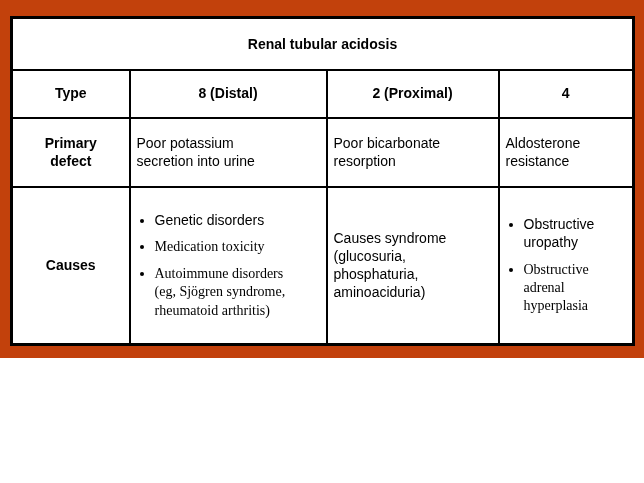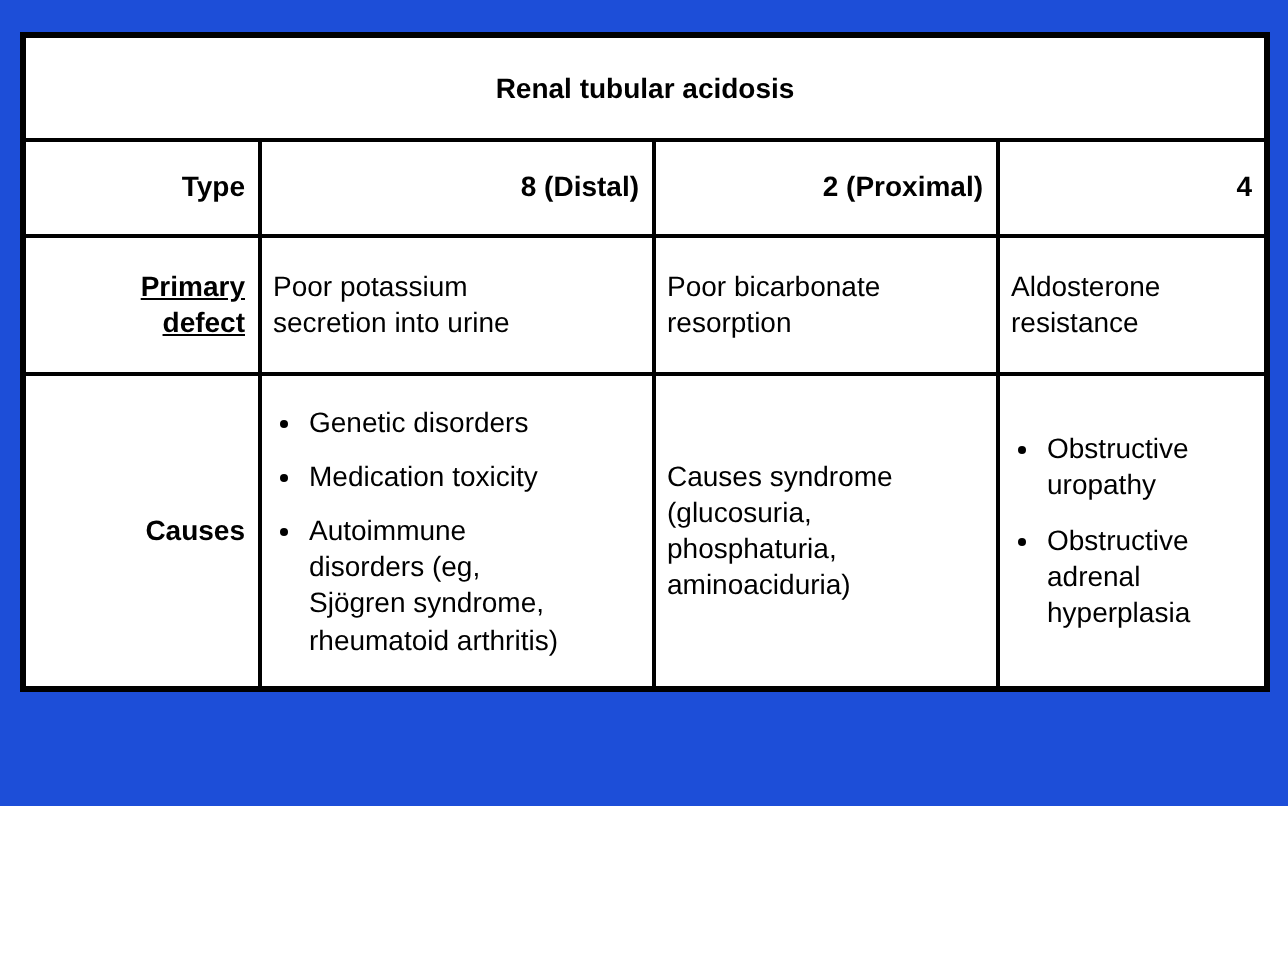--- a/index.html
+++ b/index.html
@@ -1,21 +1,21 @@
 <!DOCTYPE html>
 <html><head>
 <meta charset="utf-8">
 <style>
   * { box-sizing: border-box; }
   html, body { margin: 0; padding: 0; background: #ffffff; }
   .page {
     position: relative;
     width: 644px;
-    height: 403px;
-    background: #1d4ed8;
+    height: 358px;
+    background: #c2410c;
     font-family: "Liberation Sans", sans-serif;
     color: #000000;
     overflow: hidden;
   }
   table.rta {
     position: absolute;
     left: 10px;
     top: 16px;
     width: 622px;
     border-collapse: collapse;
@@ -23,43 +23,43 @@
     border: 3px solid #000000;
   }
   .rta td, .rta th {
     border: 2px solid #000000;
     background: #ffffff;
     vertical-align: middle;
     font-size: 14px;
     line-height: 1.3;
     padding: 4px 6px;
   }
-  .rta th { font-weight: bold; text-align: right; }
+  .rta th { font-weight: bold; text-align: center; }
   .title-cell {
     font-size: 16px;
     font-weight: bold;
     text-align: center;
     height: 52px;
   }
   tr.header-row th { height: 48px; }
   tr.row-primary-defect td, tr.row-primary-defect th { height: 69px; }
   tr.row-urine-ph td, tr.row-urine-ph th { height: 48px; }
   tr.row-serum-potassium td, tr.row-serum-potassium th { height: 69px; }
   tr.row-causes td, tr.row-causes th { height: 158px; }
   .cell-center { text-align: center; }
   .cell-left { text-align: left; padding: 6px 12px; }
-  .lblwrap { display: inline-block; max-width: 72px; text-decoration: underline; }
+  .lblwrap { display: inline-block; max-width: 72px; }
   .w152 { display: inline-block; max-width: 152px; }
   ul.blist {
     margin: 0;
     padding: 0 0 0 18px;
     list-style: disc;
     text-align: left;
   }
-  ul.blist li + li { margin-top: 9px; }
+  ul.blist li + li { margin-top: 9px; font-family: Liberation Serif, serif; }
   ul.narrowlist { width: 150px; }
   .copyright {
     position: absolute;
     left: 8px;
     top: 466px;
     font-size: 17px;
     color: #000000;
   }
 </style>
 </head>

